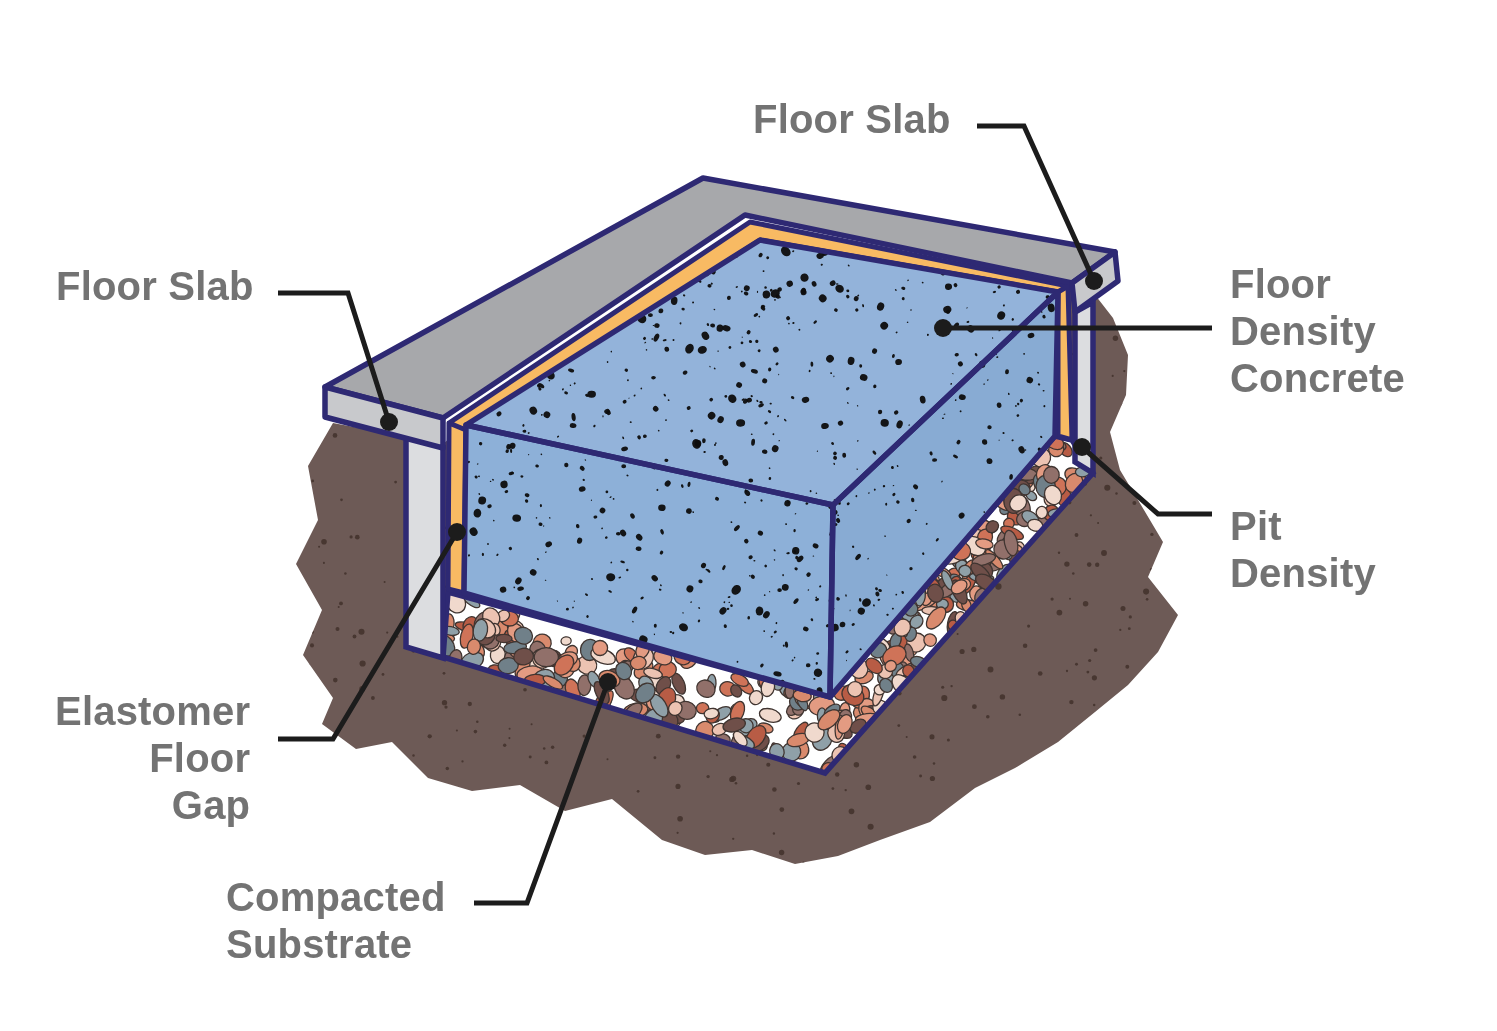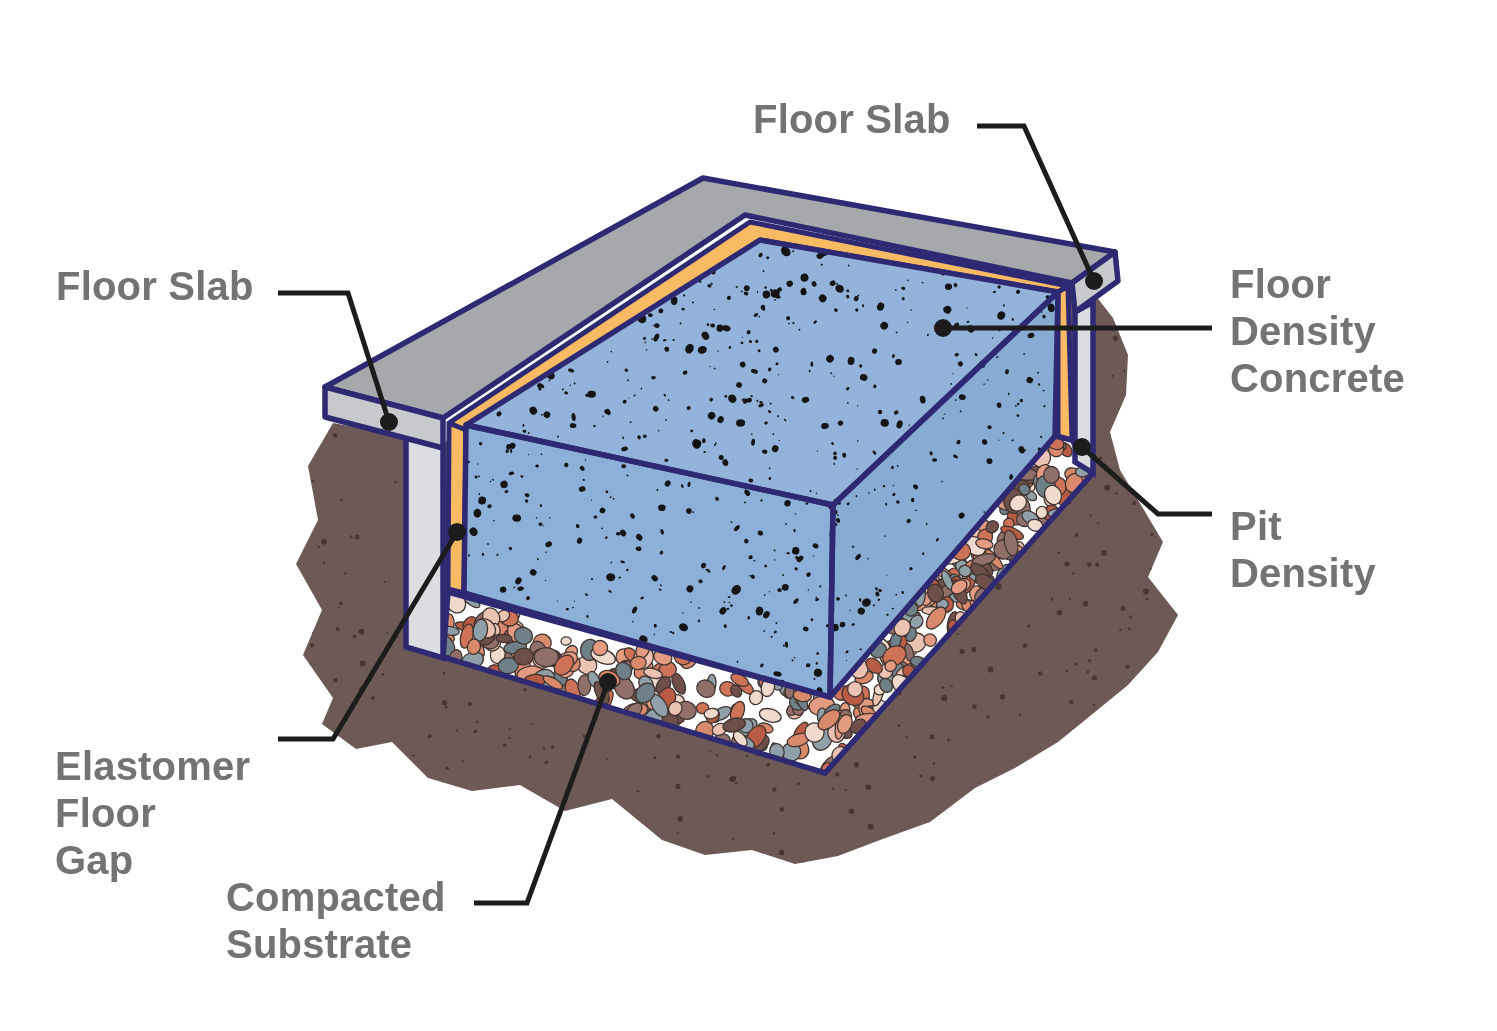--- a/index.html
+++ b/index.html
@@ -1960,21 +1960,21 @@
   </div>
   <div class="lbl" style="left:1230px;top:261px;">
     <span>Floor</span>
     <span>Density</span>
     <span>Concrete</span>
   </div>
   <div class="lbl" style="left:1230px;top:487px;margin-top:16px;">
     <span>Pit</span>
     <span>Density</span>
   </div>
-  <div class="lbl" style="left:55px;top:743px;">
+  <div class="lbl" style="left:55px;top:688px;text-align:right;">
     <span>Elastomer</span>
     <span>Floor</span>
     <span>Gap</span>
   </div>
   <div class="lbl" style="left:214px;top:874px;margin-left:12px;">
     <span>Compacted</span>
     <span>Substrate</span>
   </div>
 </div>
 

